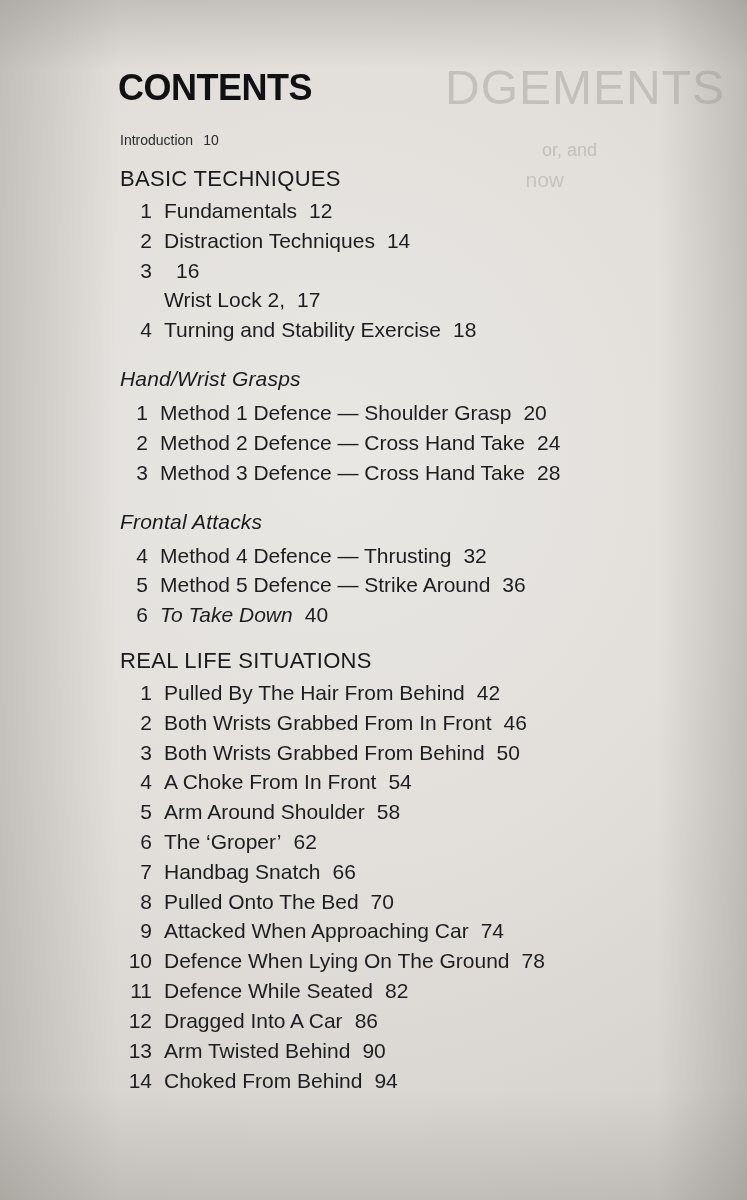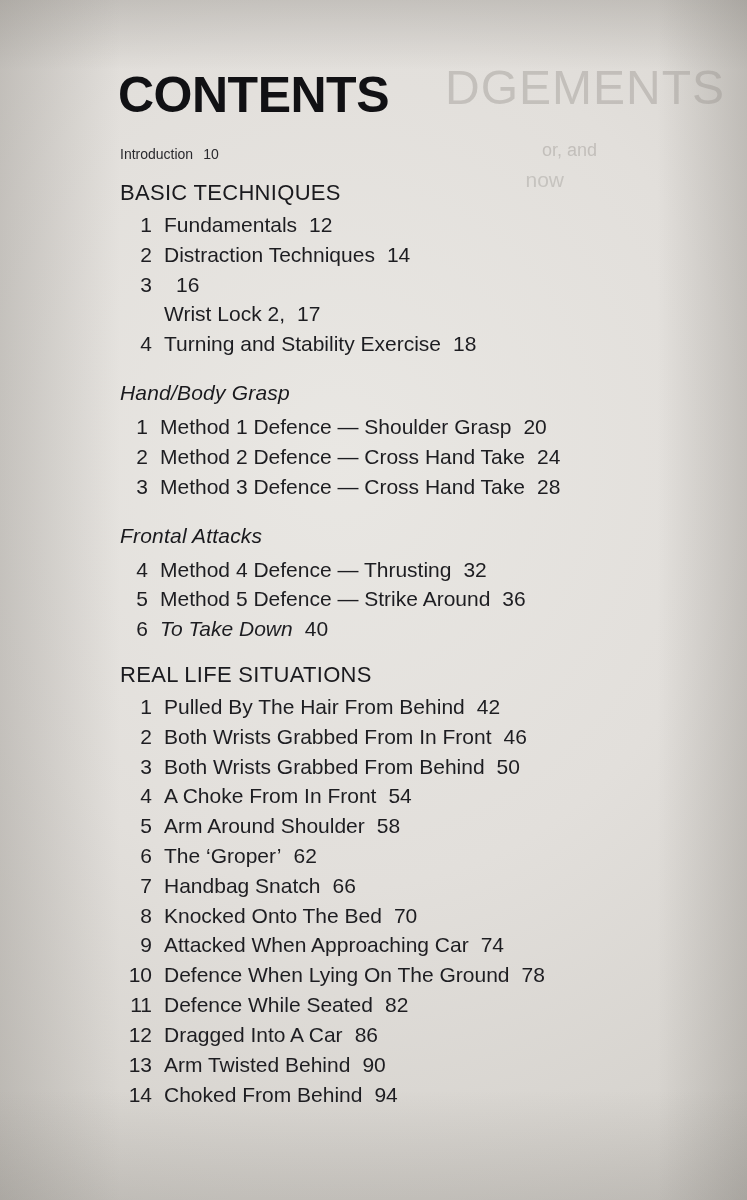--- a/index.html
+++ b/index.html
@@ -80,21 +80,21 @@
 
   .content {
     position: absolute;
     left: 118px;
     top: 70px;
     right: 40px;
     color: #17171a;
   }
 
   h1.title {
-    font-size: 50px;
+    font-size: 36px;
     font-weight: 700;
     letter-spacing: -0.5px;
     margin: 0 0 26px 0;
     line-height: 1;
     color: #111114;
   }
 
   .intro {
     font-size: 14px;
     margin: 0 0 18px 2px;
@@ -185,21 +185,21 @@
               <span class="pg">17</span>
             </li>
             <li class="toc-entry">
               <span class="num">4</span>
               <span class="label">Turning and Stability Exercise</span>
               <span class="pg">18</span>
             </li>
           </ol>
         </div>
         <div class="section-block">
-          <div class="section-head ital">Hand/Body Grasp</div>
+          <div class="section-head ital">Hand/Wrist Grasps</div>
           <ol class="entries">
             <li class="toc-entry">
               <span class="num">1</span>
               <span class="label">Method 1 Defence — Shoulder Grasp</span>
               <span class="pg">20</span>
             </li>
             <li class="toc-entry">
               <span class="num">2</span>
               <span class="label">Method 2 Defence — Cross Hand Take</span>
               <span class="pg">24</span>
@@ -264,21 +264,21 @@
               <span class="label">The ‘Groper’</span>
               <span class="pg">62</span>
             </li>
             <li class="toc-entry">
               <span class="num">7</span>
               <span class="label">Handbag Snatch</span>
               <span class="pg">66</span>
             </li>
             <li class="toc-entry">
               <span class="num">8</span>
-              <span class="label">Knocked Onto The Bed</span>
+              <span class="label">Pulled Onto The Bed</span>
               <span class="pg">70</span>
             </li>
             <li class="toc-entry">
               <span class="num">9</span>
               <span class="label">Attacked When Approaching Car</span>
               <span class="pg">74</span>
             </li>
             <li class="toc-entry">
               <span class="num">10</span>
               <span class="label">Defence When Lying On The Ground</span>

